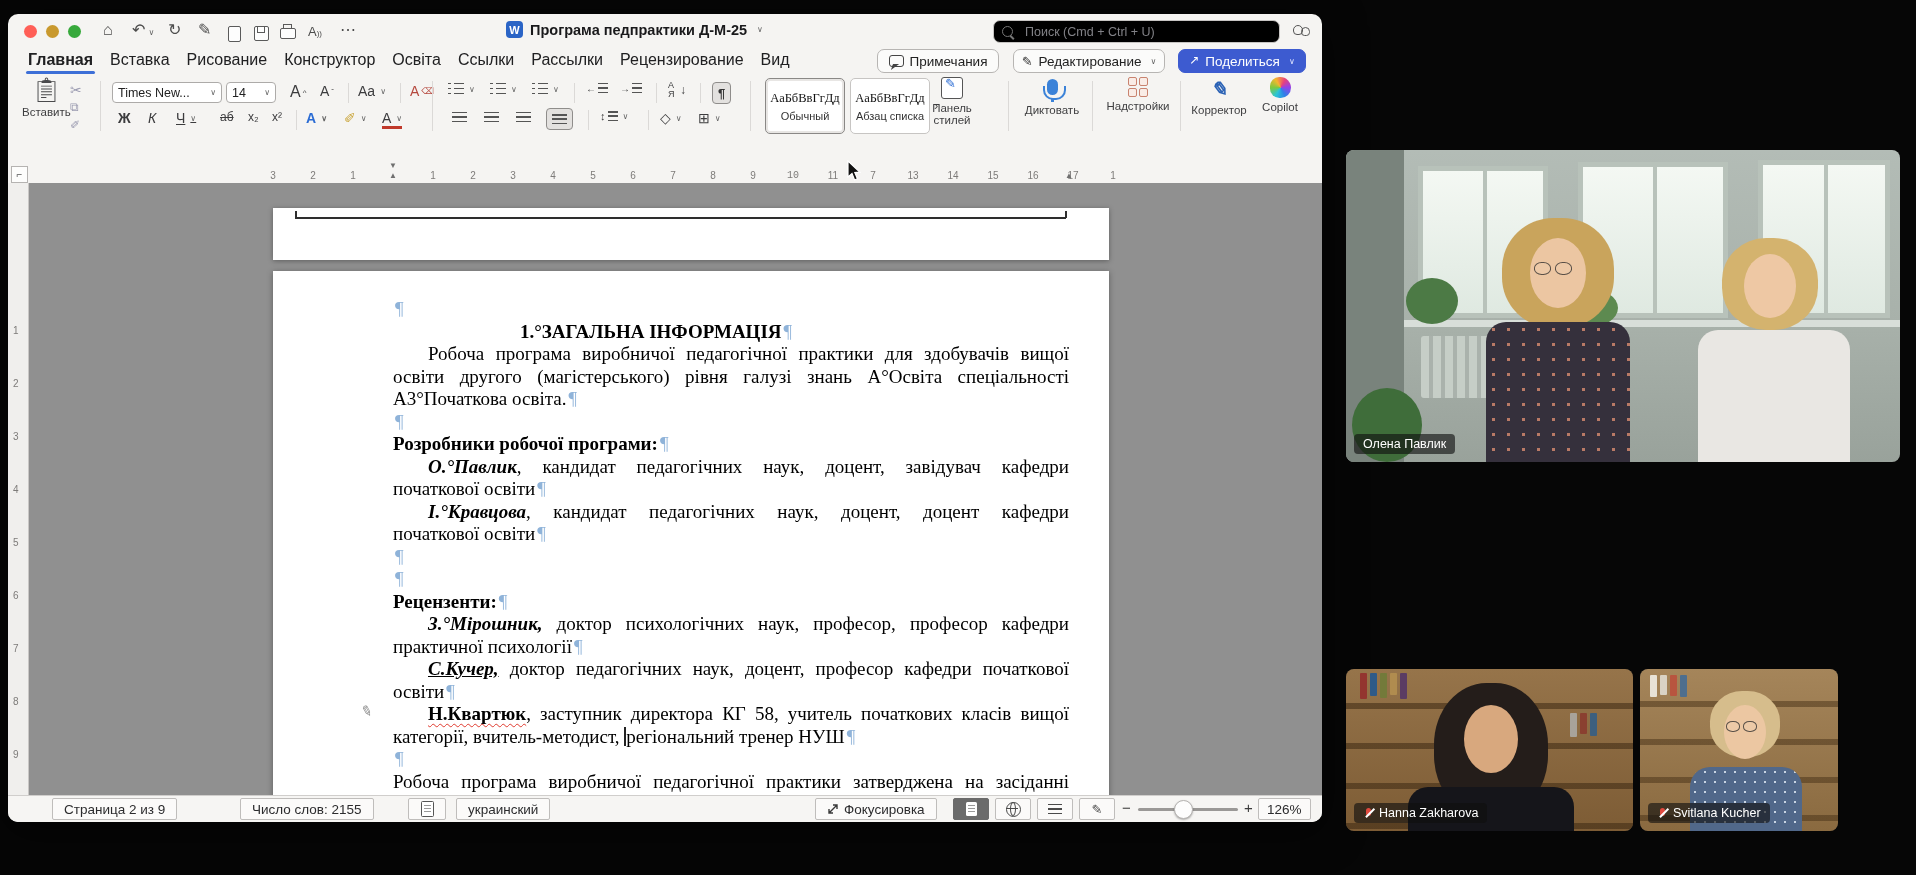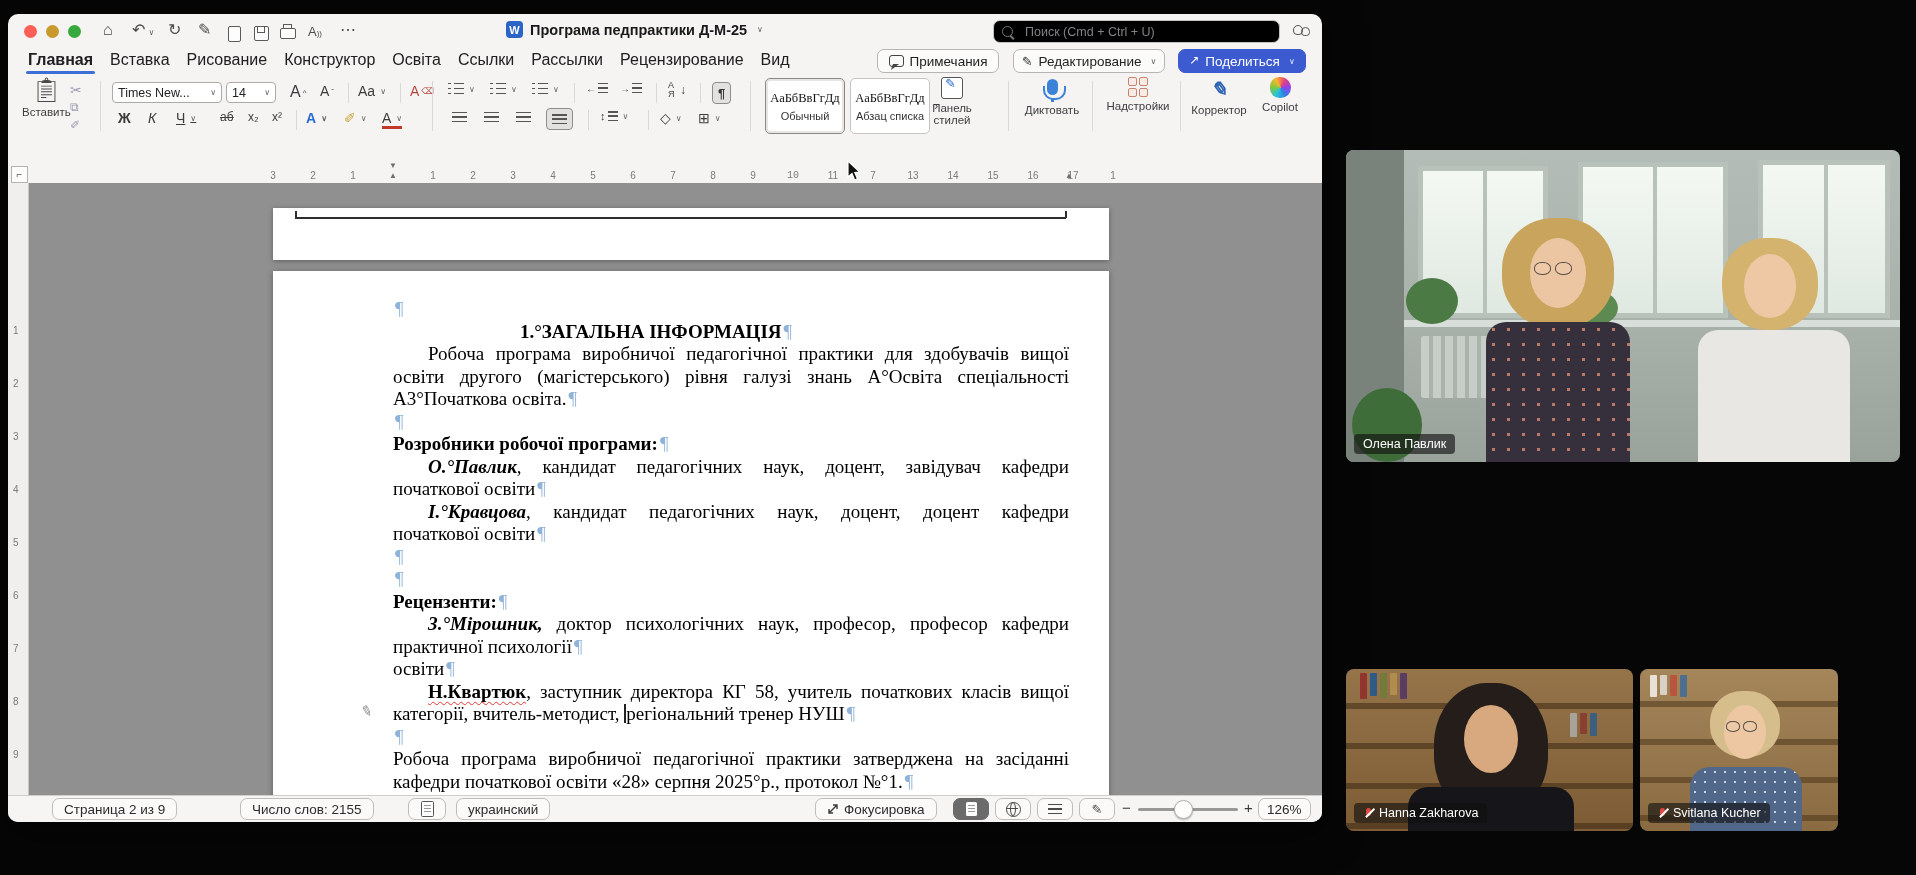--- a/index.html
+++ b/index.html
@@ -107,21 +107,21 @@
   .sg-bi{font-weight:bold;font-style:italic}
   .sg-biu{font-weight:bold;font-style:italic;text-decoration:underline}
   .sg-bsq{font-weight:bold;text-decoration:underline;text-decoration-style:wavy;text-decoration-color:#e03b2f;
           text-decoration-thickness:1px;text-underline-offset:3px;text-decoration-skip-ink:none}
   .sg-cur{display:inline-block;width:2px;height:19px;background:#222;vertical-align:-3px}
   .pil{color:#8fb3d9;margin-left:2px}
   #marginpen{position:absolute;left:88px;top:432px;font-size:14px;color:#8a8a8a;transform:rotate(15deg)}
 
   
   #statusbar{position:absolute;left:0;top:781px;width:100%;height:27px;background:#f6f5f3;border-top:1px solid #d0cecc}
-  .sbtn{position:absolute;top:2px;height:22px;border:1px solid #bfbdbb;border-radius:7px;background:#fbfaf9;
+  .sbtn{position:absolute;top:2px;height:22px;border:1px solid #bfbdbb;border-radius:2px;background:#fbfaf9;
         display:flex;align-items:center;justify-content:center;gap:5px;font-size:13.5px;color:#2c2c2e;
         padding:0 11px;box-sizing:border-box}
   .sbtn.icononly{padding:0}
   .sbtn.dark{background:#6b6b6b;border-color:#6b6b6b}
   .ic-pagefile{width:11px;height:14px;background:#fff;border-radius:1.5px;position:relative}
   .ic-pagefile::after{content:"";position:absolute;left:2px;top:3px;width:7px;height:7px;
         background:repeating-linear-gradient(#9a9a9a 0 1.2px,transparent 1.2px 3px)}
   .ic-pagefile.onlight{background:#fff;border:1.2px solid #555}
   .ic-globe{width:13px;height:13px;border:1.5px solid #4a4a4a;border-radius:50%;position:relative}
   .ic-globe::before{content:"";position:absolute;left:3px;top:-1px;width:4px;height:12px;border:1.2px solid #4a4a4a;border-radius:50%}
@@ -419,20 +419,21 @@
           <div class="ln"><span class="sg-b">Розробники робочої програми:</span><span class="pil">¶</span></div>
           <div class="ln j ind"><span class="sg-bi">О.°Павлик</span><span>, кандидат педагогічних наук, доцент, завідувач кафедри</span></div>
           <div class="ln"><span>початкової освіти</span><span class="pil">¶</span></div>
           <div class="ln j ind"><span class="sg-bi">І.°Кравцова</span><span>, кандидат педагогічних наук, доцент, доцент кафедри</span></div>
           <div class="ln"><span>початкової освіти</span><span class="pil">¶</span></div>
           <div class="ln"><span class="pil">¶</span></div>
           <div class="ln"><span class="pil">¶</span></div>
           <div class="ln"><span class="sg-b">Рецензенти:</span><span class="pil">¶</span></div>
           <div class="ln j ind"><span class="sg-bi">З.°Мірошник,</span><span> доктор психологічних наук, професор, професор кафедри</span></div>
           <div class="ln"><span>практичної психології</span><span class="pil">¶</span></div>
+          <div class="ln j ind"><span class="sg-biu">С.Кучер,</span><span> доктор педагогічних наук, доцент, професор кафедри початкової</span></div>
           <div class="ln"><span>освіти</span><span class="pil">¶</span></div>
           <div class="ln j ind"><span class="sg-bsq">Н.Квартюк</span><span>, заступник директора КГ 58, учитель початкових класів вищої</span></div>
           <div class="ln"><span>категорії, вчитель-методист, </span><span class="sg-cur"></span><span>регіональний тренер НУШ</span><span class="pil">¶</span></div>
           <div class="ln"><span class="pil">¶</span></div>
           <div class="ln j"><span>Робоча програма  виробничої педагогічної практики затверджена на засіданні</span></div>
           <div class="ln"><span>кафедри початкової освіти «28» серпня 2025°р., протокол №°1.</span><span class="pil">¶</span></div>
         </div>
       <span id="marginpen">✎</span>
     </div>
   </div>

